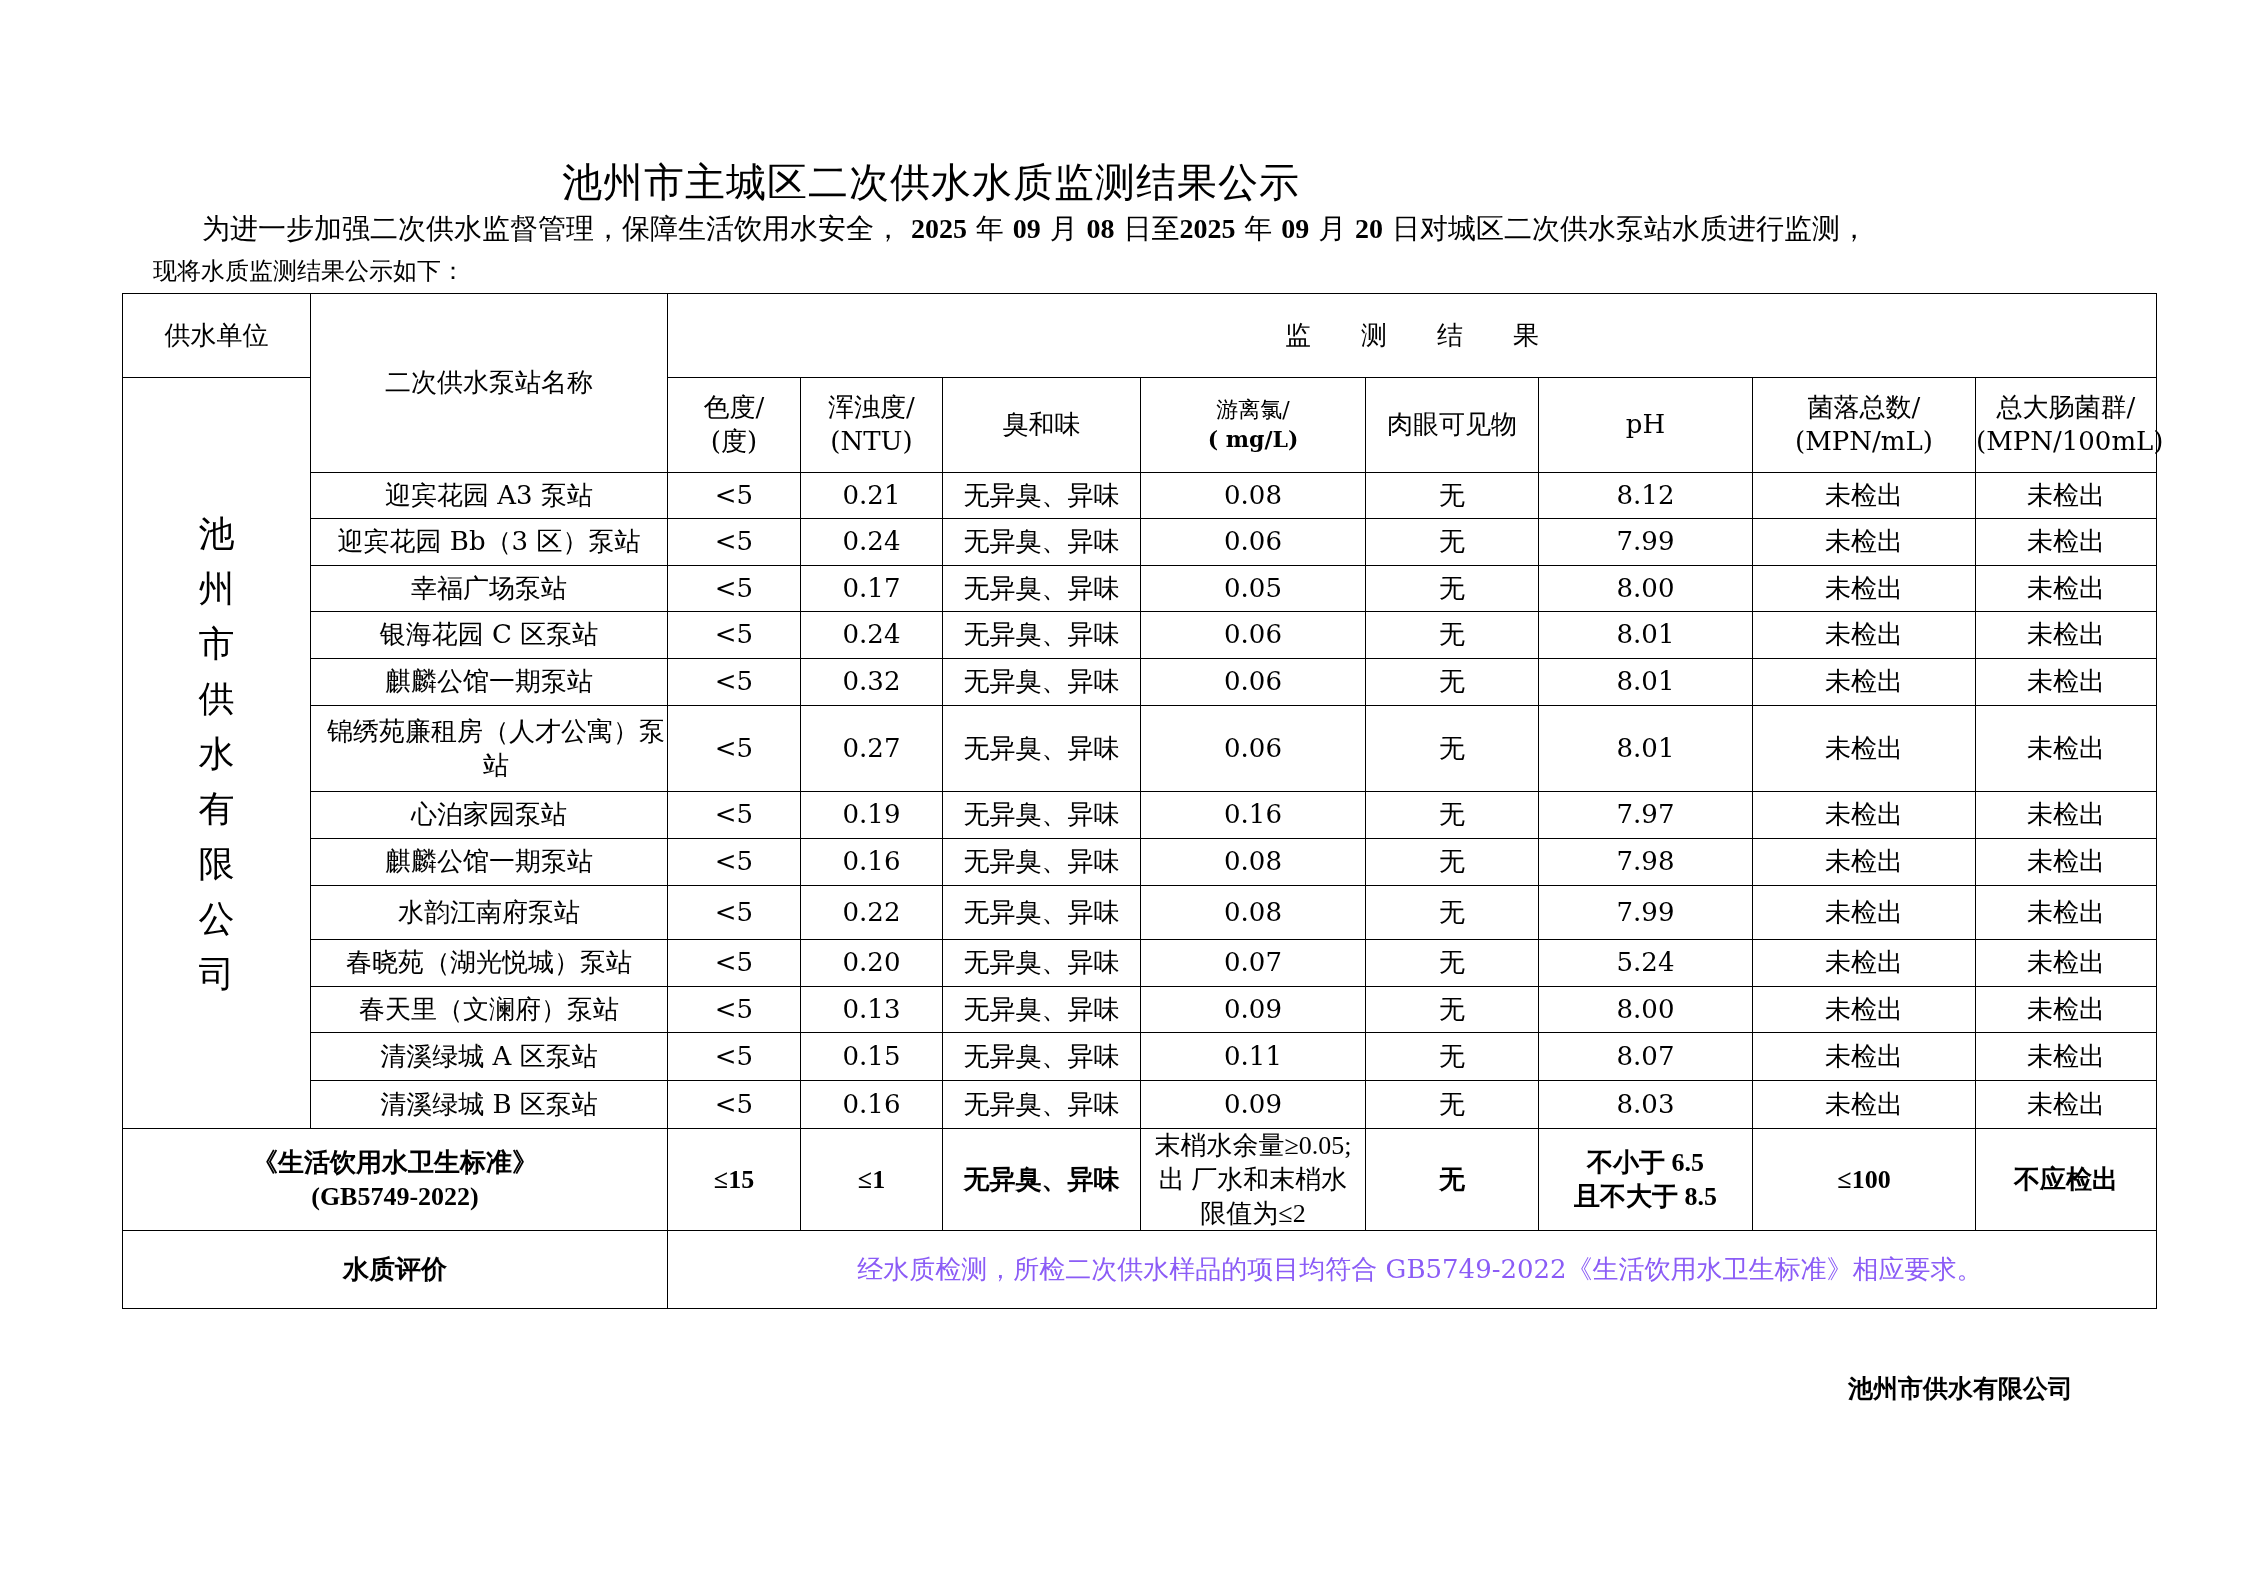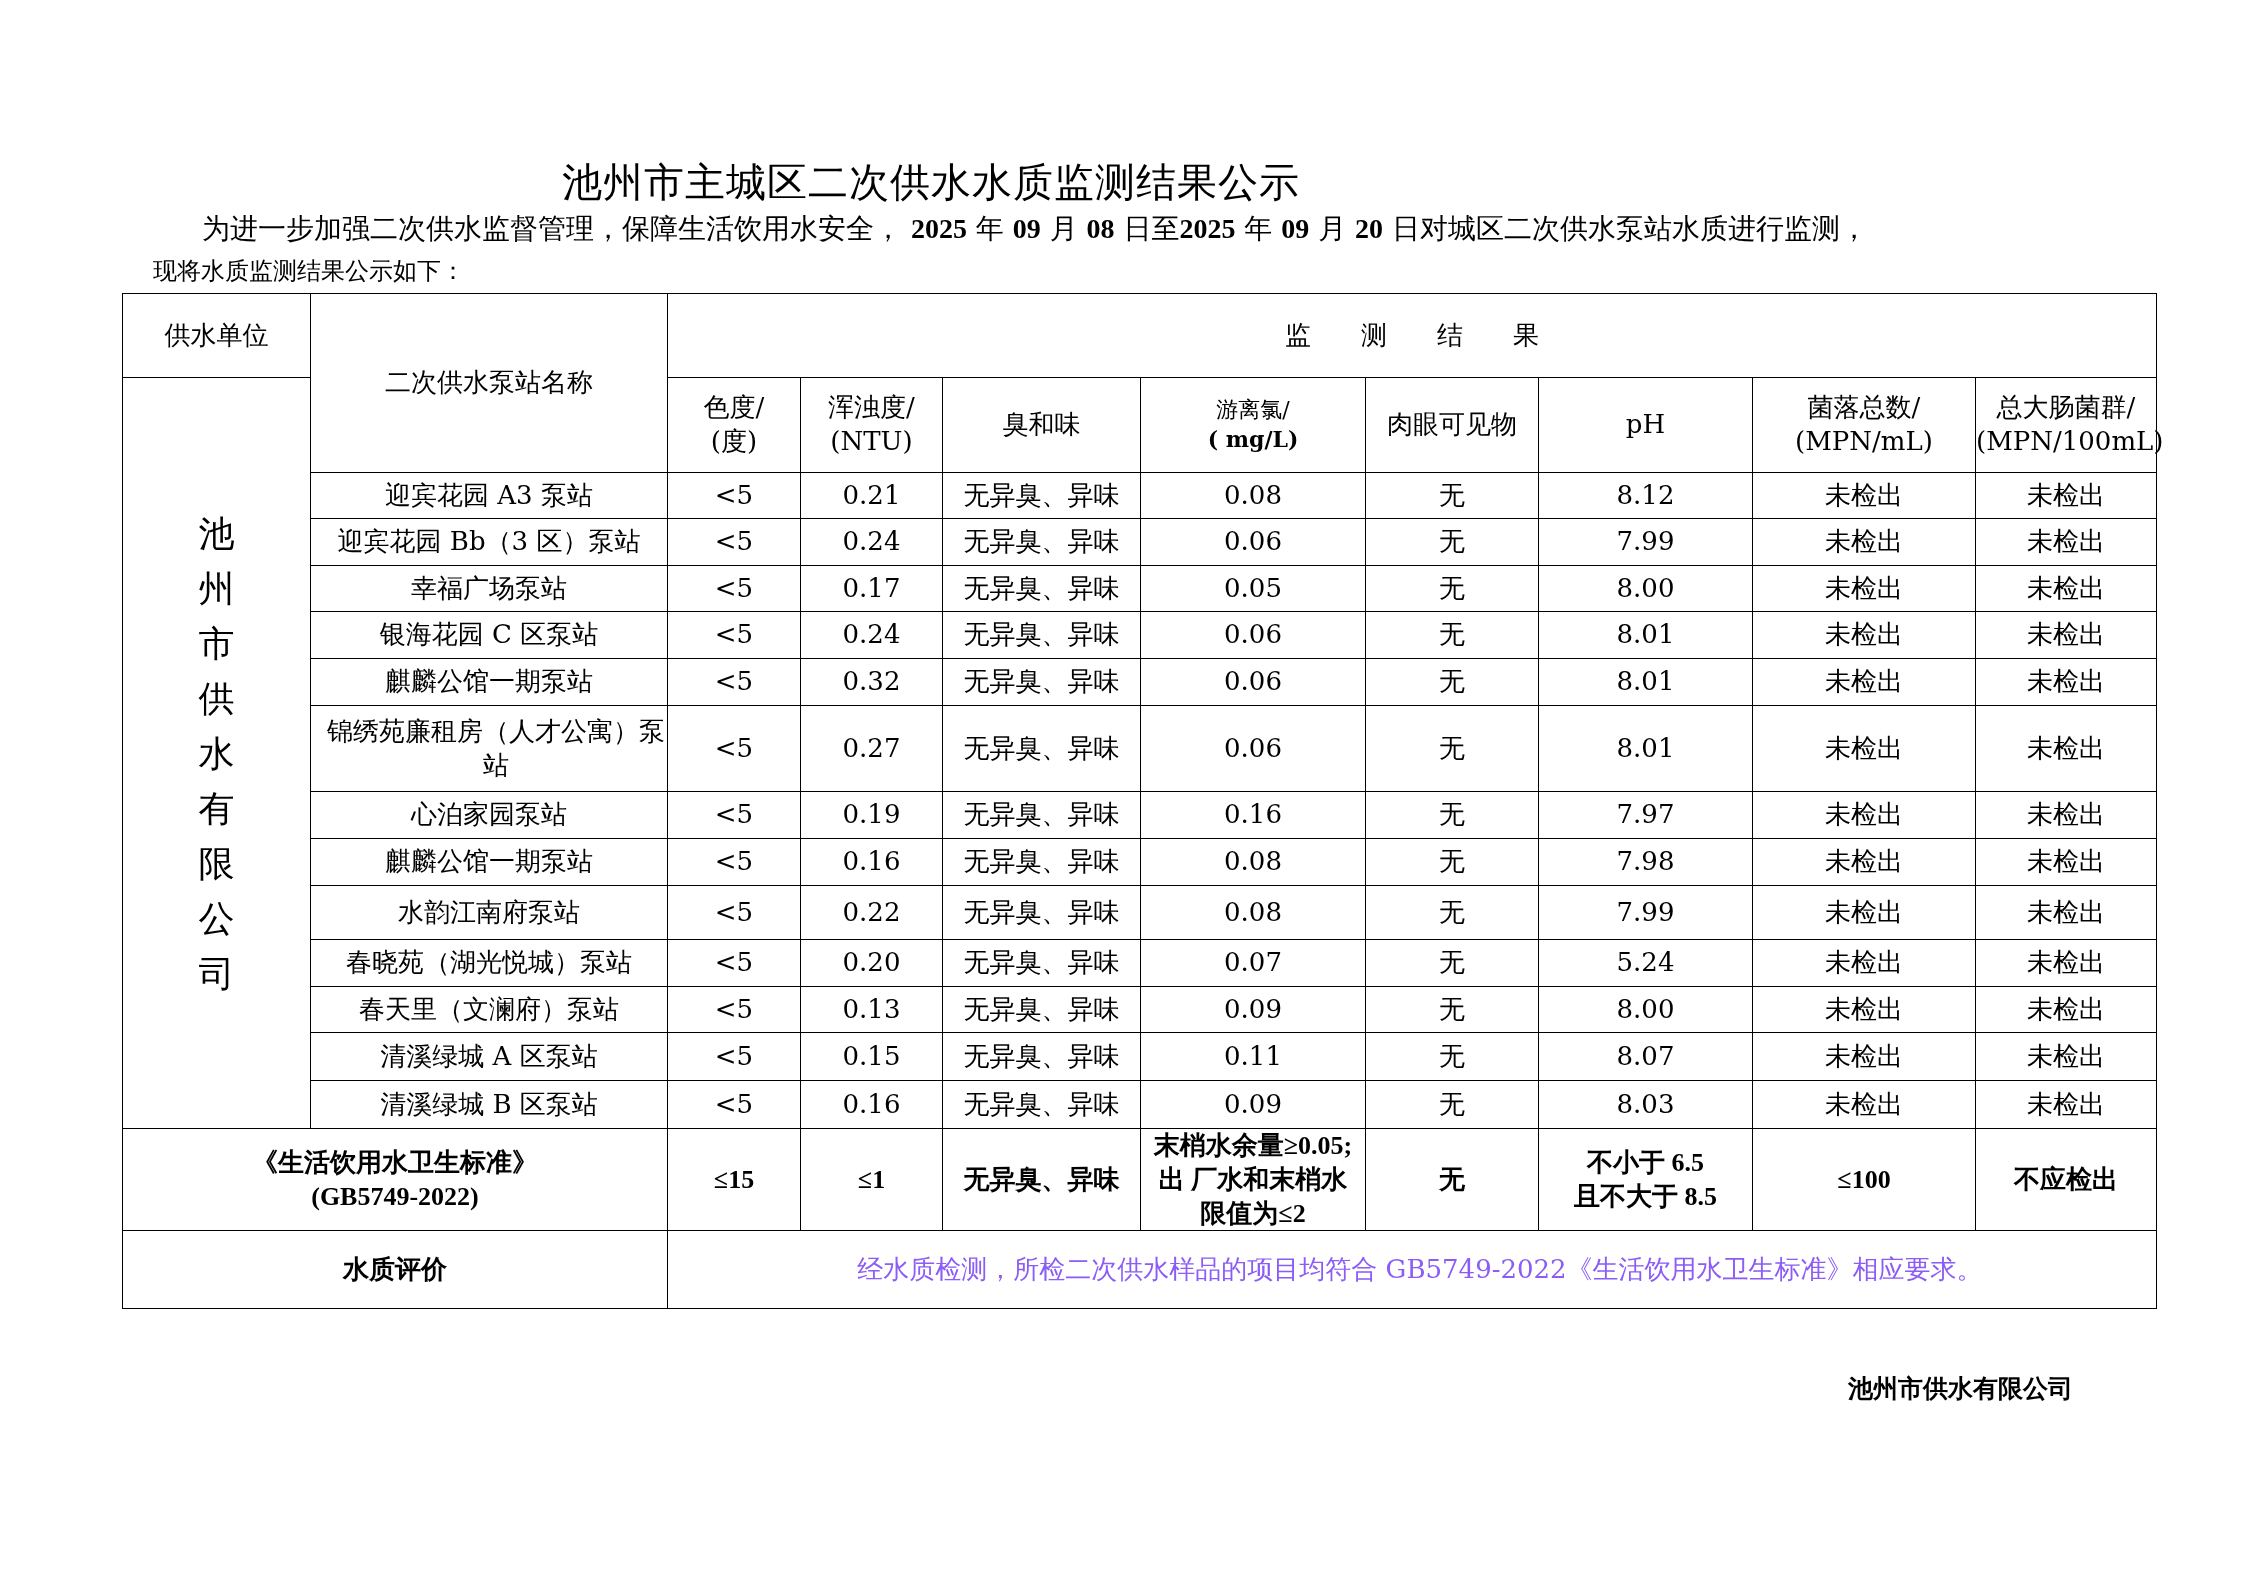--- a/index.html
+++ b/index.html
@@ -14,21 +14,21 @@
                table-layout:fixed; width:2034px; }
   table.main td { border:1.5px solid #000; text-align:center; vertical-align:middle;
                   padding:0; font-size:26px; line-height:1.3; }
   table.main td.thin { border-left:1px solid #000; border-right:1px solid #000; }
   .h-unit { font-size:38px; }
   .h-name { font-size:30px; }
   .h-results { font-size:38px; letter-spacing:50px; padding-left:50px !important; }
   .h-col { font-size:25px; }
   .vert { font-size:36px; line-height:55px; width:40px; margin:0 auto; }
   .std { font-family:"Liberation Serif",serif; font-weight:bold; font-size:27px; }
-  .std-small { font-family:"Liberation Serif",serif; font-weight:bold; font-size:19px; line-height:1.35;border-radius:26px; }
+  .std-small { font-family:"Liberation Serif",serif; font-weight:normal; font-size:19px; line-height:1.35;border-radius:26px; }
   .eval-text { text-align:right; padding-left:16px !important; font-size:28px; color:#8b5cf6; }
   .name-left { text-align:left; padding-left:14px !important; }
   .signature { position:absolute; left:1848px; top:1372px; font-size:25px; font-weight:bold;
                font-family:"Liberation Sans",sans-serif; }
 </style>
 </head>
 <body>
 
 <div class="title">池州市主城区二次供水水质监测结果公示</div>
 

